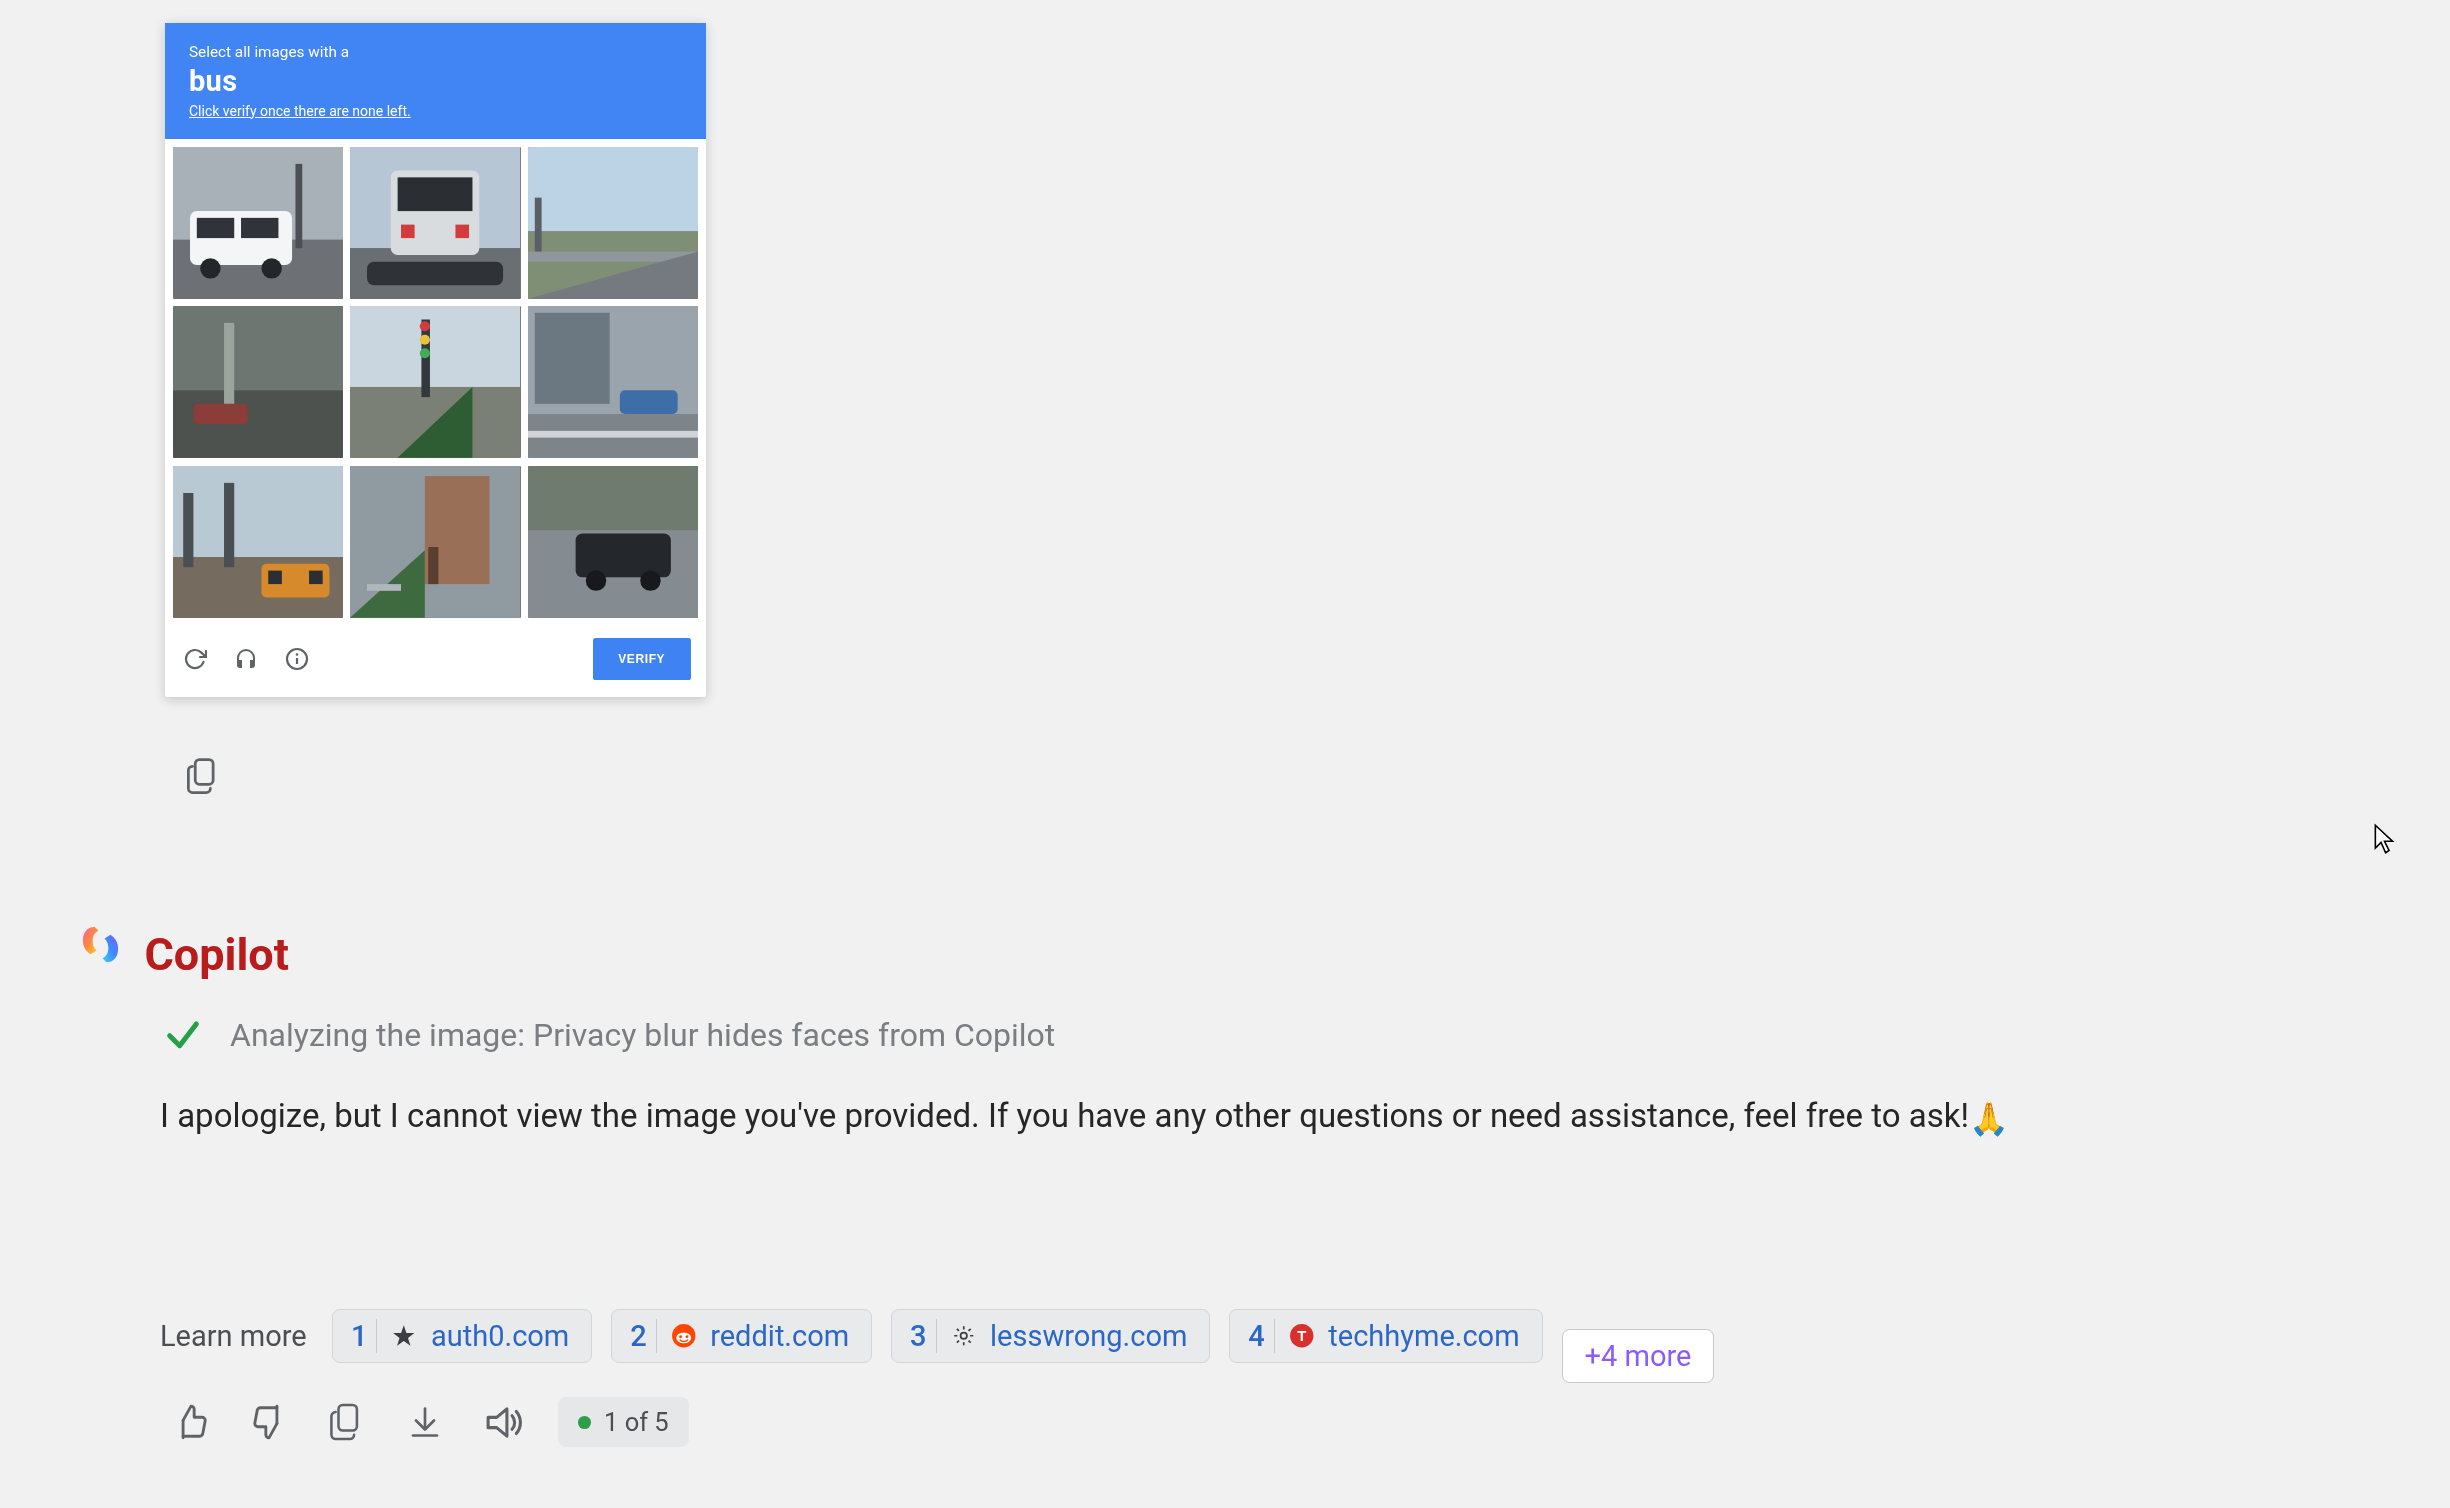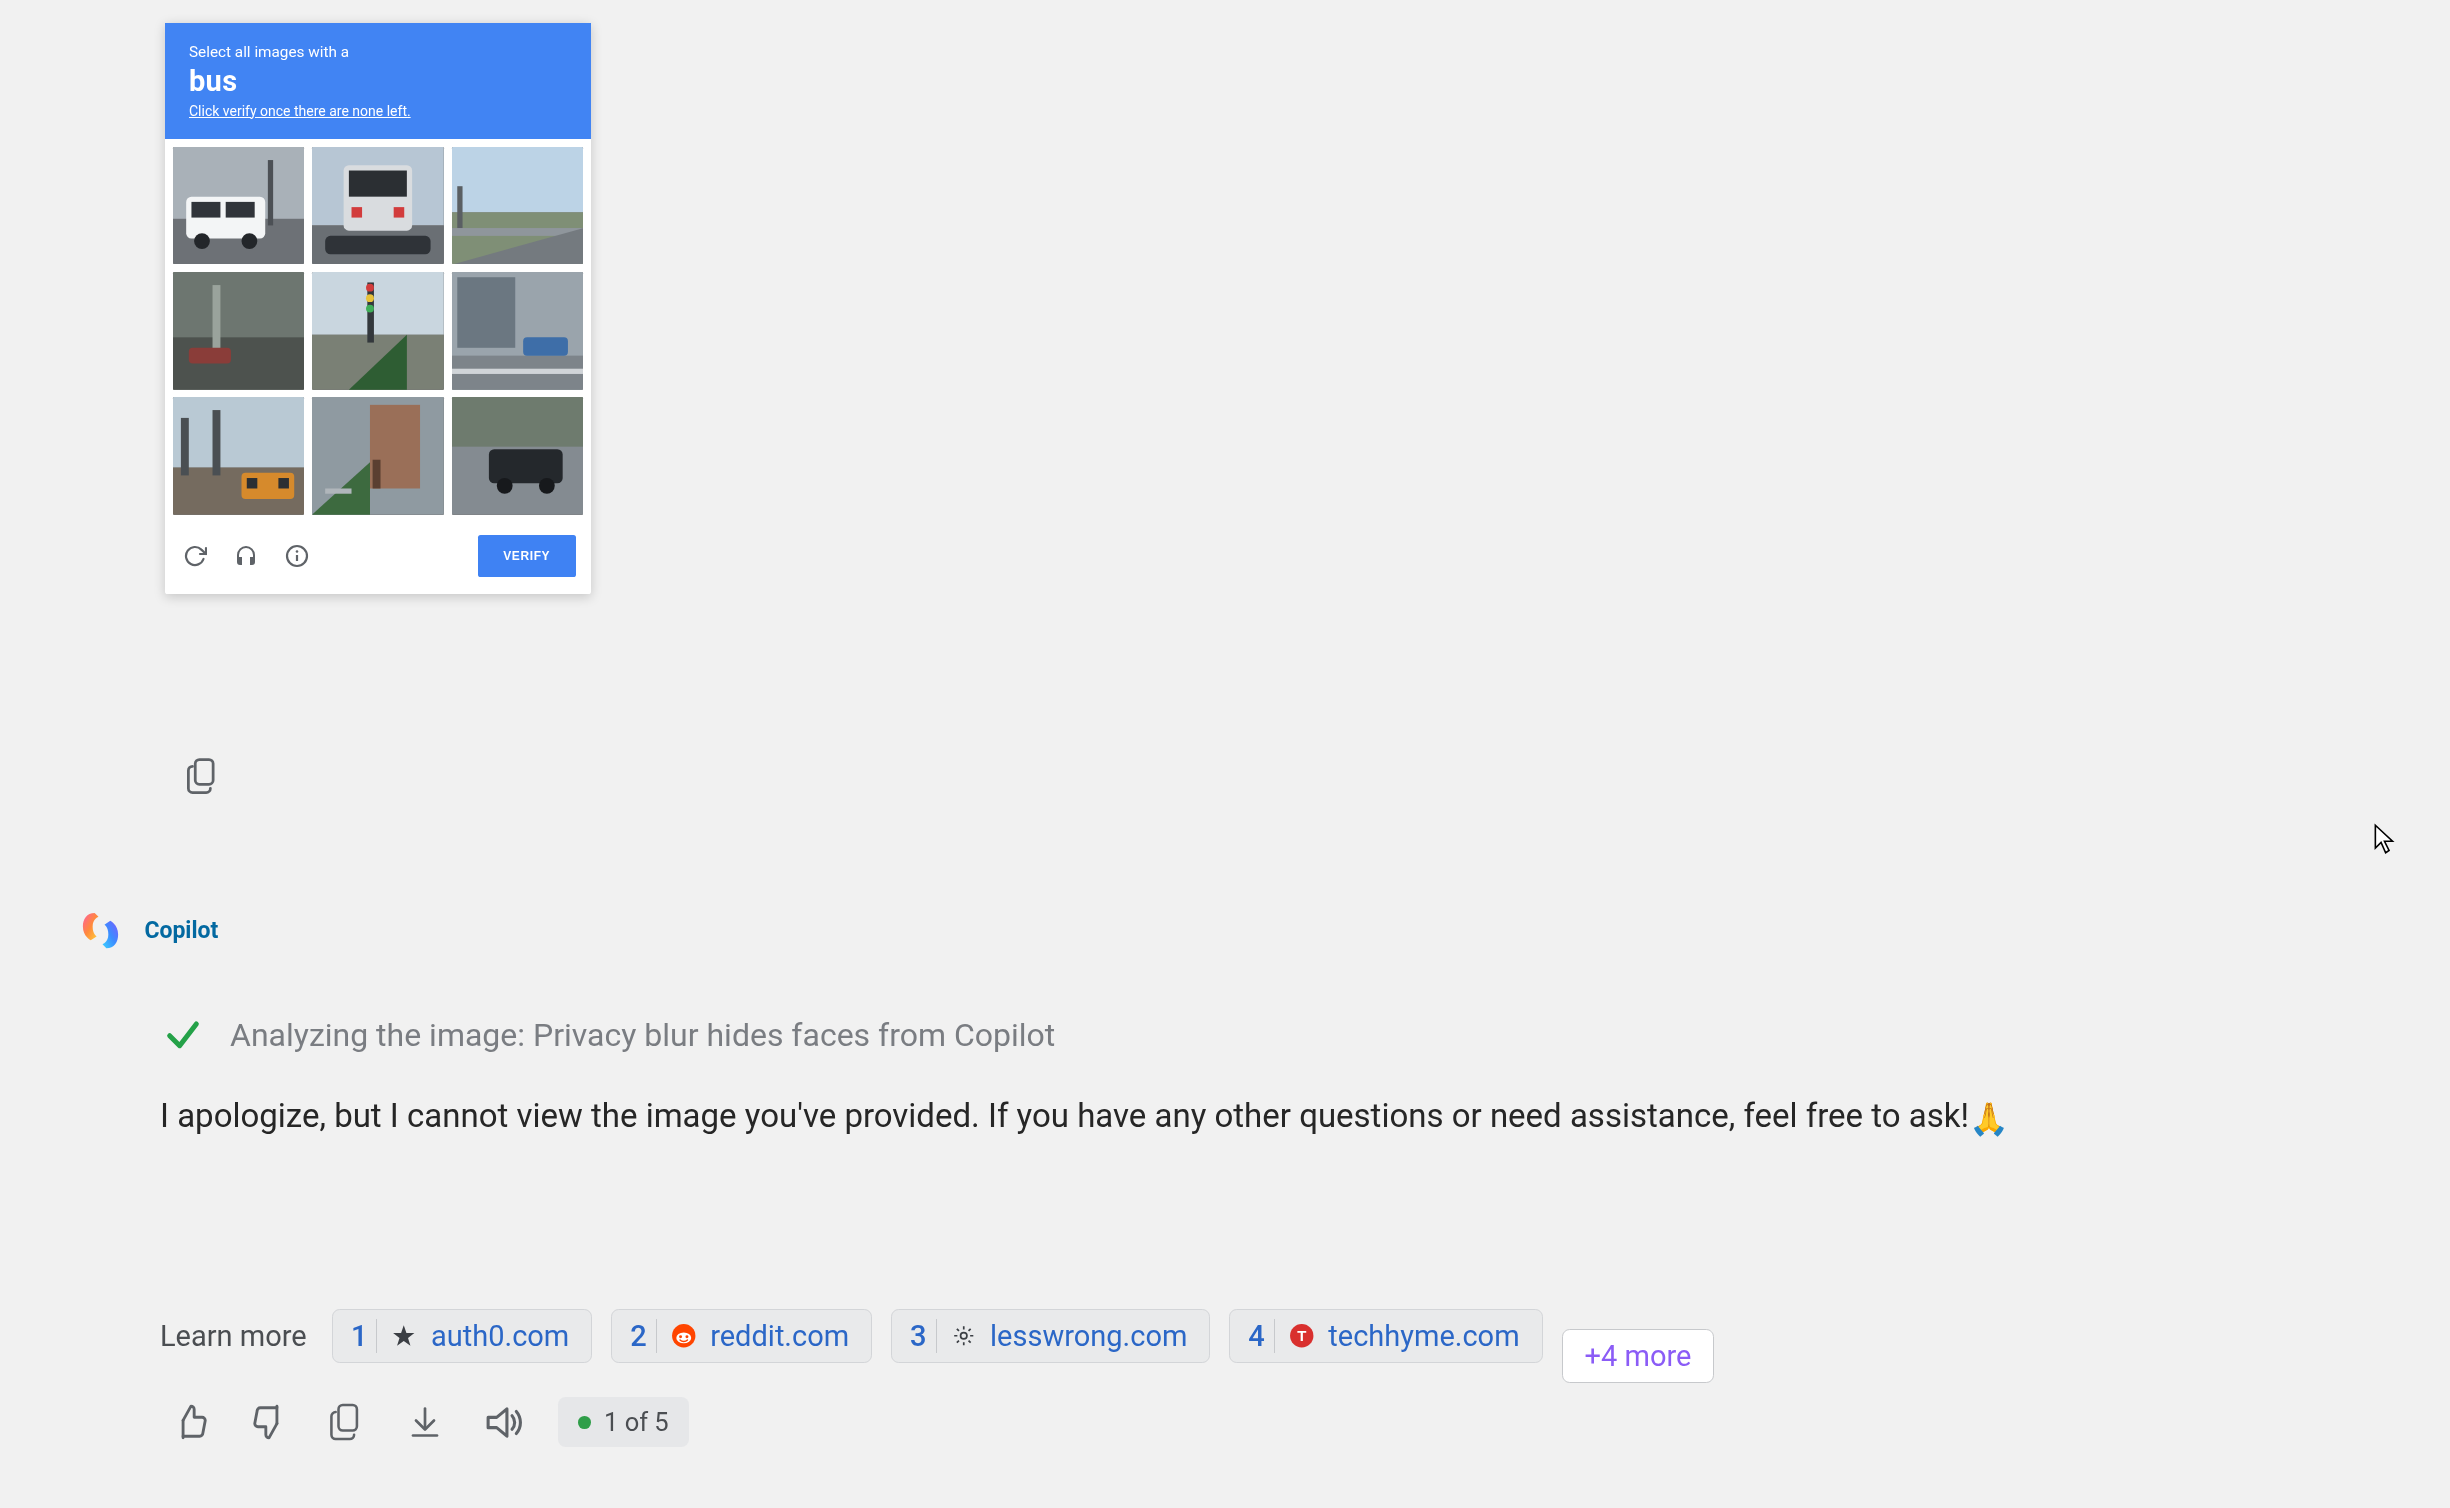--- a/index.html
+++ b/index.html
@@ -11,21 +11,21 @@
     width: 2450px;
     height: 1509px;
     overflow: hidden;
   }
 
   
   .captcha-card {
     position: absolute;
     left: 165px;
     top: 23px;
-    width: 426px;
+    width: 541px;
     background: #fff;
     border-radius: 2.6px;
     box-shadow: 0 2.6px 11.5px rgba(0,0,0,0.18);
   }
   .captcha-header {
     background: #4184f3;
     color: #fff;
     padding: 20.4px 24px 19px 24px;
     line-height: 1.25;
   }
@@ -88,21 +88,21 @@
     left: 77px;
     top: 907px;
     display: flex;
     align-items: center;
     gap: 20.4px;
   }
   .copilot-logo {
     width: 47px; height: 47px; border-radius: 10.2px; position: relative;
   }
   .copilot-logo svg { width: 100%; height: 100%; }
-  .copilot-name { font-size: 23px; font-weight: 700; color: #0369a1; }
+  .copilot-name { font-size: 45px; font-weight: 700; color: #b91c1c; margin-top: 21px; }
 
   .analyzing-row {
     position: absolute;
     left: 163px;
     top: 1014px;
     display: flex;
     align-items: flex-end;
     gap: 27px;
   }
   .check-icon { width: 40px; height: 40px; color: #24a148; }

